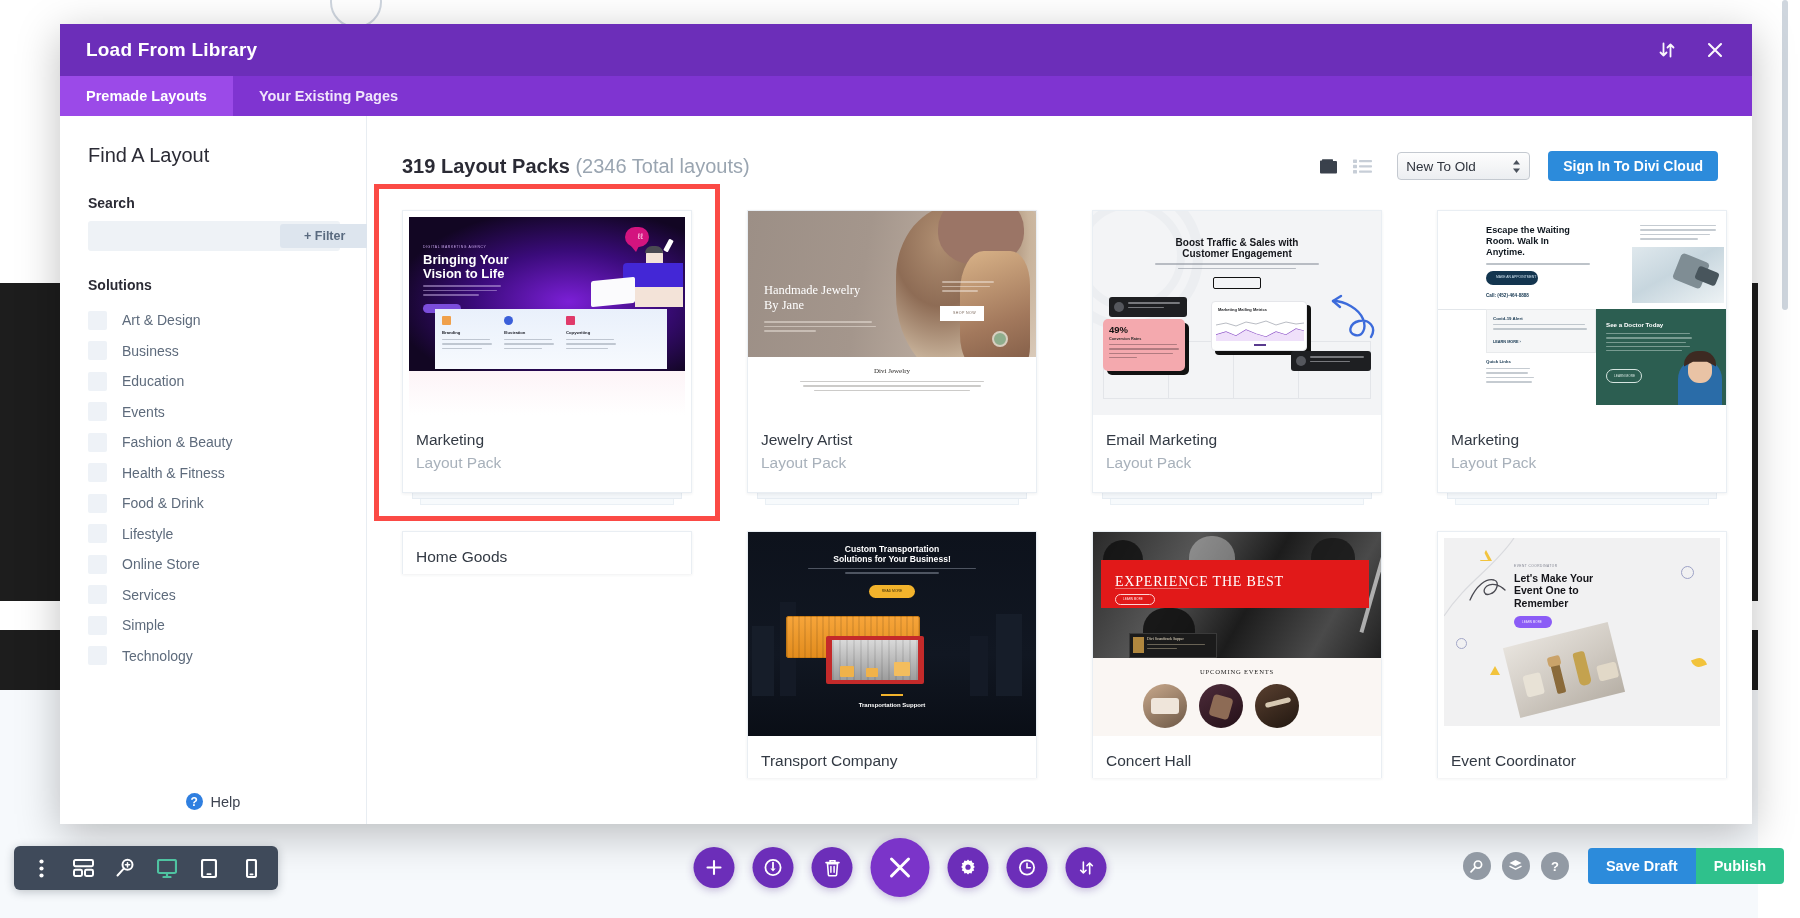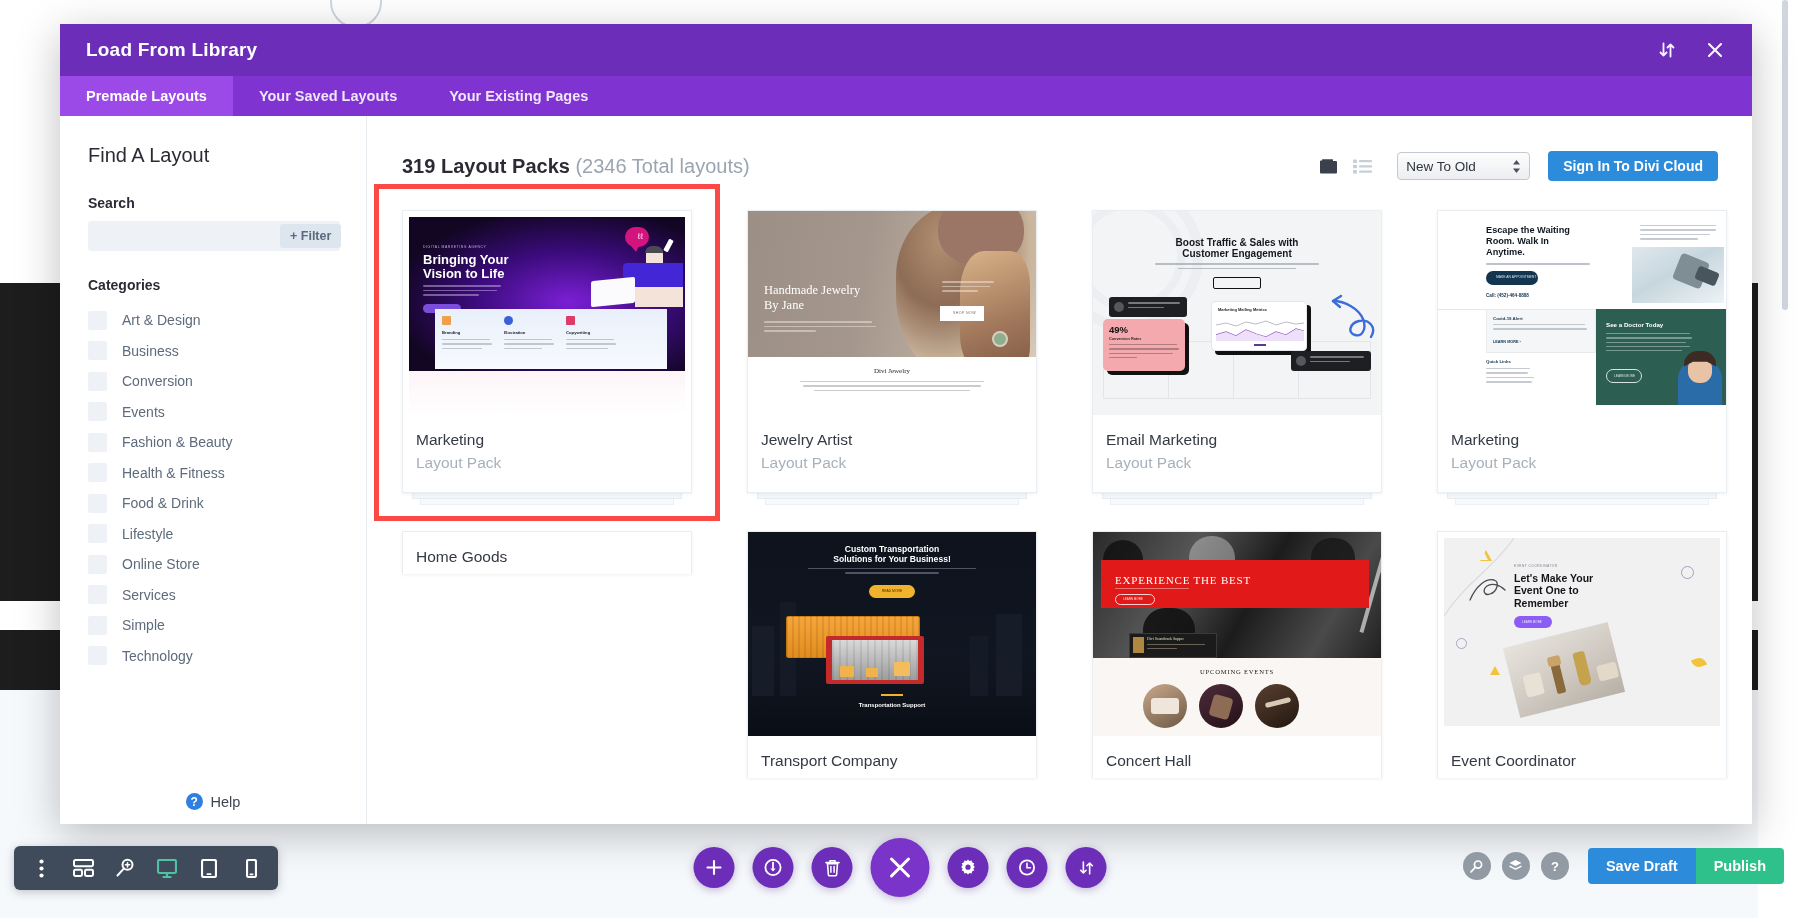--- a/index.html
+++ b/index.html
@@ -56,21 +56,21 @@
     position: relative; height: 30px; background: #eef2f6; border-radius: 3px;
     display: flex; align-items: center; margin-bottom: 26px;
   }
   .search-input {
     flex: 1 1 auto; border: 0; background: transparent; outline: none;
     height: 100%; padding: 0 8px; font-size: 13px; color: #4a5568;
     font-family: "Liberation Sans", sans-serif;
   }
   .filter-btn {
     background: #dde5ee; color: #5a6b80; font-size: 12.5px; font-weight: 700;
-    padding: 5px 10px; border-radius: 3px; cursor: pointer; margin-right: 2px; white-space: nowrap;
+    padding: 5px 24px; border-radius: 3px; cursor: pointer; margin-right: 2px; white-space: nowrap;
   }
   .cat-title { font-size: 14px; color: #2b2b35; font-weight: 700; margin-bottom: 12px; }
   .cat-list { display: flex; flex-direction: column; gap: 0; }
   .cat-item { display: flex; align-items: center; height: 30.5px; cursor: pointer; }
   .cat-box { width: 19px; height: 19px; background: #eef2f7; border-radius: 2px; flex: 0 0 auto; }
   .cat-name { margin-left: 15px; font-size: 14px; color: #5e6b7c; }
 
   .help-row {
     position: absolute; left: 0; right: 0; bottom: 14px;
     display: flex; align-items: center; justify-content: center; gap: 8px; cursor: pointer;
@@ -171,48 +171,47 @@
       <div class="hdr-icon">
         <svg width="20" height="20" viewBox="0 0 20 20" fill="none">
           <path d="M4 4l12 12M16 4L4 16" stroke="#fff" stroke-width="2.1" stroke-linecap="round"></path>
         </svg>
       </div>
     </div>
   </div>
 
   <div class="tabs">
     <div class="tab active">Premade Layouts</div>
-    <div class="tab">Your Saved Layouts</div>
     <div class="tab">Your Existing Pages</div>
   </div>
 
   <div class="modal-body">
 
     <div class="sidebar">
       <div class="sb-title">Find A Layout</div>
 
       <div class="sb-label">Search</div>
       <div class="search-wrap">
         <input class="search-input" type="text" placeholder="" style="">
         <div class="filter-btn">+ Filter</div>
       </div>
 
-      <div class="cat-title">Categories</div>
+      <div class="cat-title">Solutions</div>
       <div class="cat-list">
         <div class="cat-item">
           <span class="cat-box"></span>
           <span class="cat-name">Art &amp; Design</span>
         </div>
         <div class="cat-item">
           <span class="cat-box"></span>
           <span class="cat-name">Business</span>
         </div>
         <div class="cat-item">
           <span class="cat-box"></span>
-          <span class="cat-name">Conversion</span>
+          <span class="cat-name">Education</span>
         </div>
         <div class="cat-item">
           <span class="cat-box"></span>
           <span class="cat-name">Events</span>
         </div>
         <div class="cat-item">
           <span class="cat-box"></span>
           <span class="cat-name">Fashion &amp; Beauty</span>
         </div>
         <div class="cat-item">
@@ -568,21 +567,21 @@
         <div class="card row2">
           <div class="card-inner">
             <div class="thumb" style="height:204px;background:#fbf7f4;">
               <div style="position:absolute;left:0;right:0;top:0;height:126px;background:linear-gradient(120deg,#2a2a2a,#555 30%,#1c1c1c 55%,#4a4a4a 80%,#202020);overflow:hidden;">
                 <div style="position:absolute;left:10px;top:8px;width:40px;height:54px;background:#0f0f0f;border-radius:20px 20px 6px 6px;opacity:.8;"></div>
                 <div style="position:absolute;left:96px;top:4px;width:46px;height:60px;background:#cfcfcf;border-radius:22px 22px 8px 8px;opacity:.45;"></div>
                 <div style="position:absolute;right:26px;top:6px;width:44px;height:70px;background:#191919;border-radius:20px 20px 6px 6px;opacity:.85;"></div>
                 <div style="position:absolute;right:6px;top:18px;width:4px;height:84px;background:#d6d6d6;transform:rotate(16deg);opacity:.75;"></div>
                 <div style="position:absolute;left:50px;bottom:6px;width:52px;height:44px;background:#121212;border-radius:22px 22px 4px 4px;opacity:.9;"></div>
                 <div style="position:absolute;left:8px;top:28px;right:12px;height:48px;background:#e11919;">
-                  <div class="tx" style="left:14px;top:14px;font-size:11px;letter-spacing:.8px;color:#fff;font-family:'Liberation Serif',serif;">EXPERIENCE THE BEST</div>
+                  <div class="tx" style="left:14px;top:14px;font-size:14px;letter-spacing:.8px;color:#fff;font-family:'Liberation Serif',serif;">EXPERIENCE THE BEST</div>
                   <div class="blur-lines" style="left:14px;top:28px;color:#f6c9c9;">
                       <i style="height:1.4px;width:74px"></i>
                     </div>
                   <div style="position:absolute;left:14px;top:34px;width:40px;height:11px;border:1px solid #ffd4d4;border-radius:6px;"></div>
                   <div class="tx" style="left:22px;top:37px;font-size:3px;color:#ffe2e2;">LEARN MORE</div>
                 </div>
                 <div style="position:absolute;left:36px;bottom:0;width:88px;height:25px;background:#1b1b1b;border:1px solid #3a3a3a;">
                   <div style="position:absolute;left:3px;top:3px;width:11px;height:16px;background:#b0873e;"></div>
                   <div class="tx" style="left:17px;top:3px;font-size:3.8px;color:#e7dcc4;font-family:'Liberation Serif',serif;">Divi Soundtrack Supper</div>
                   <div class="blur-lines" style="left:17px;top:10px;color:#b8ab90;">

